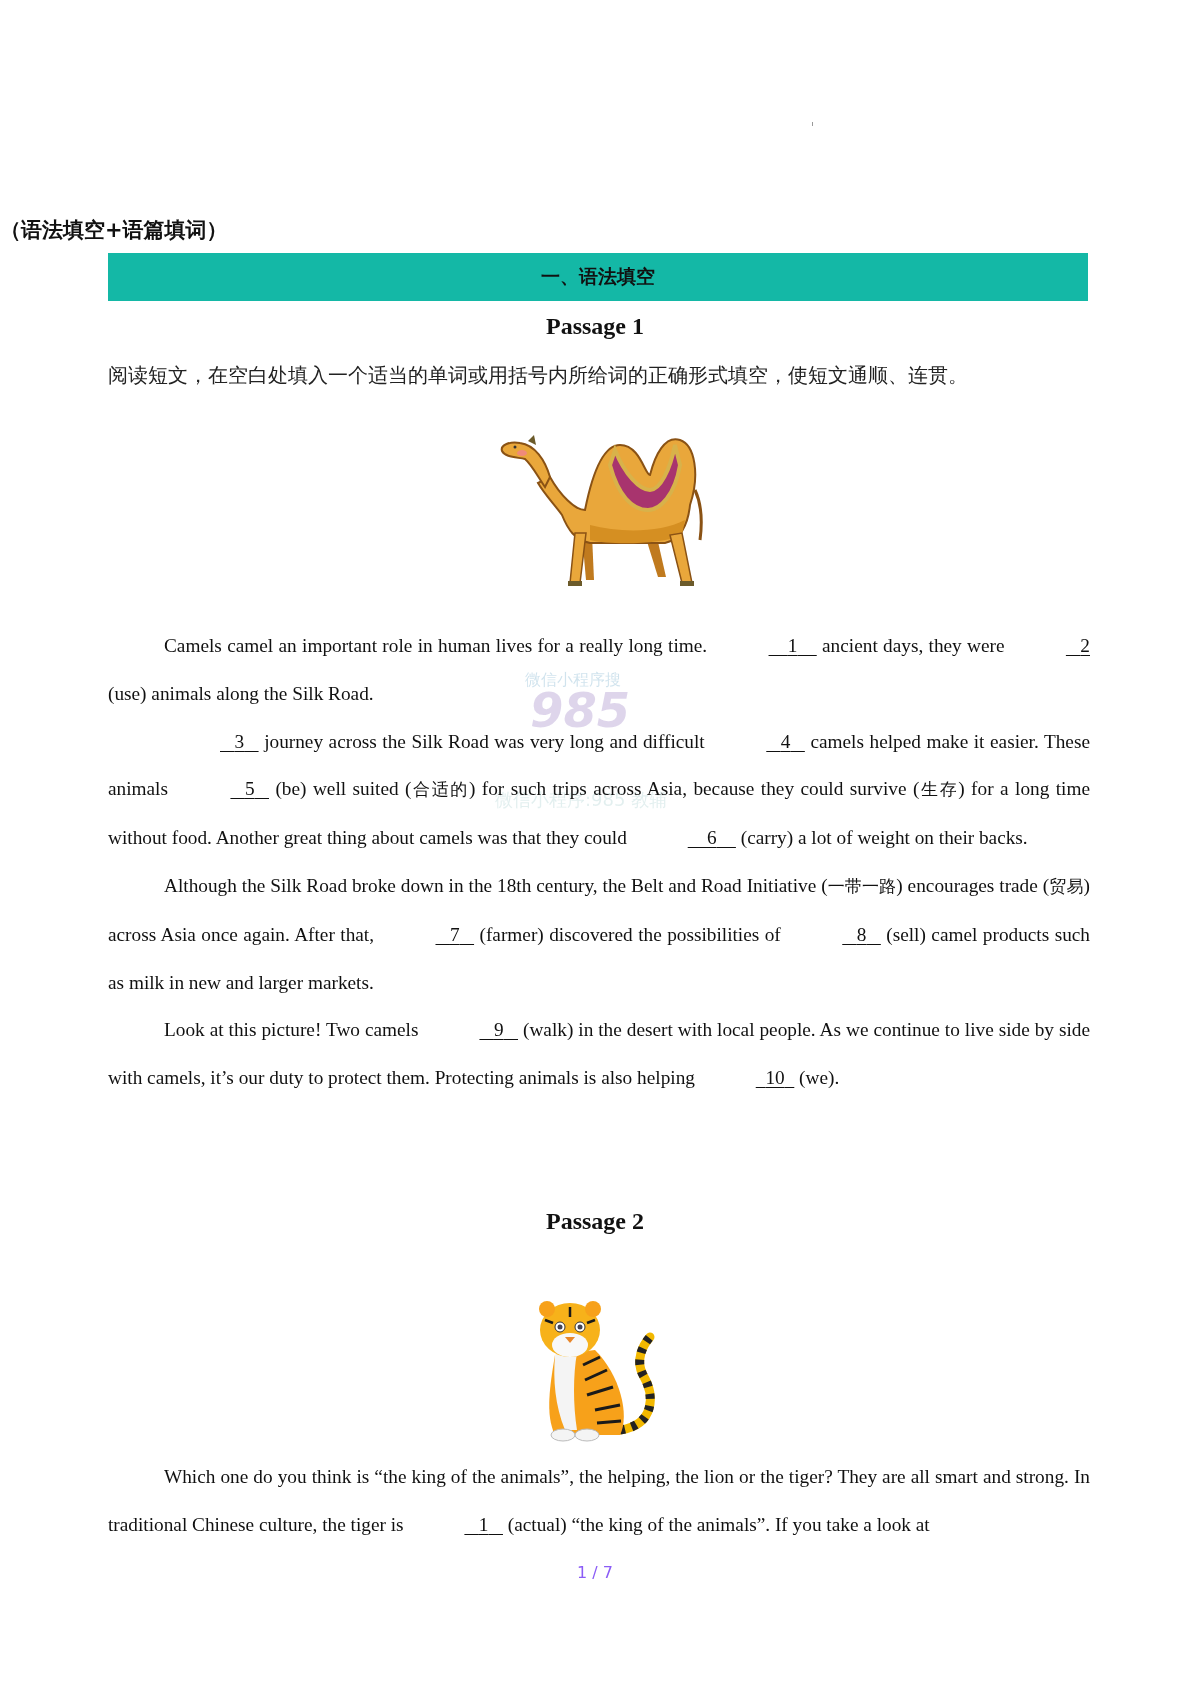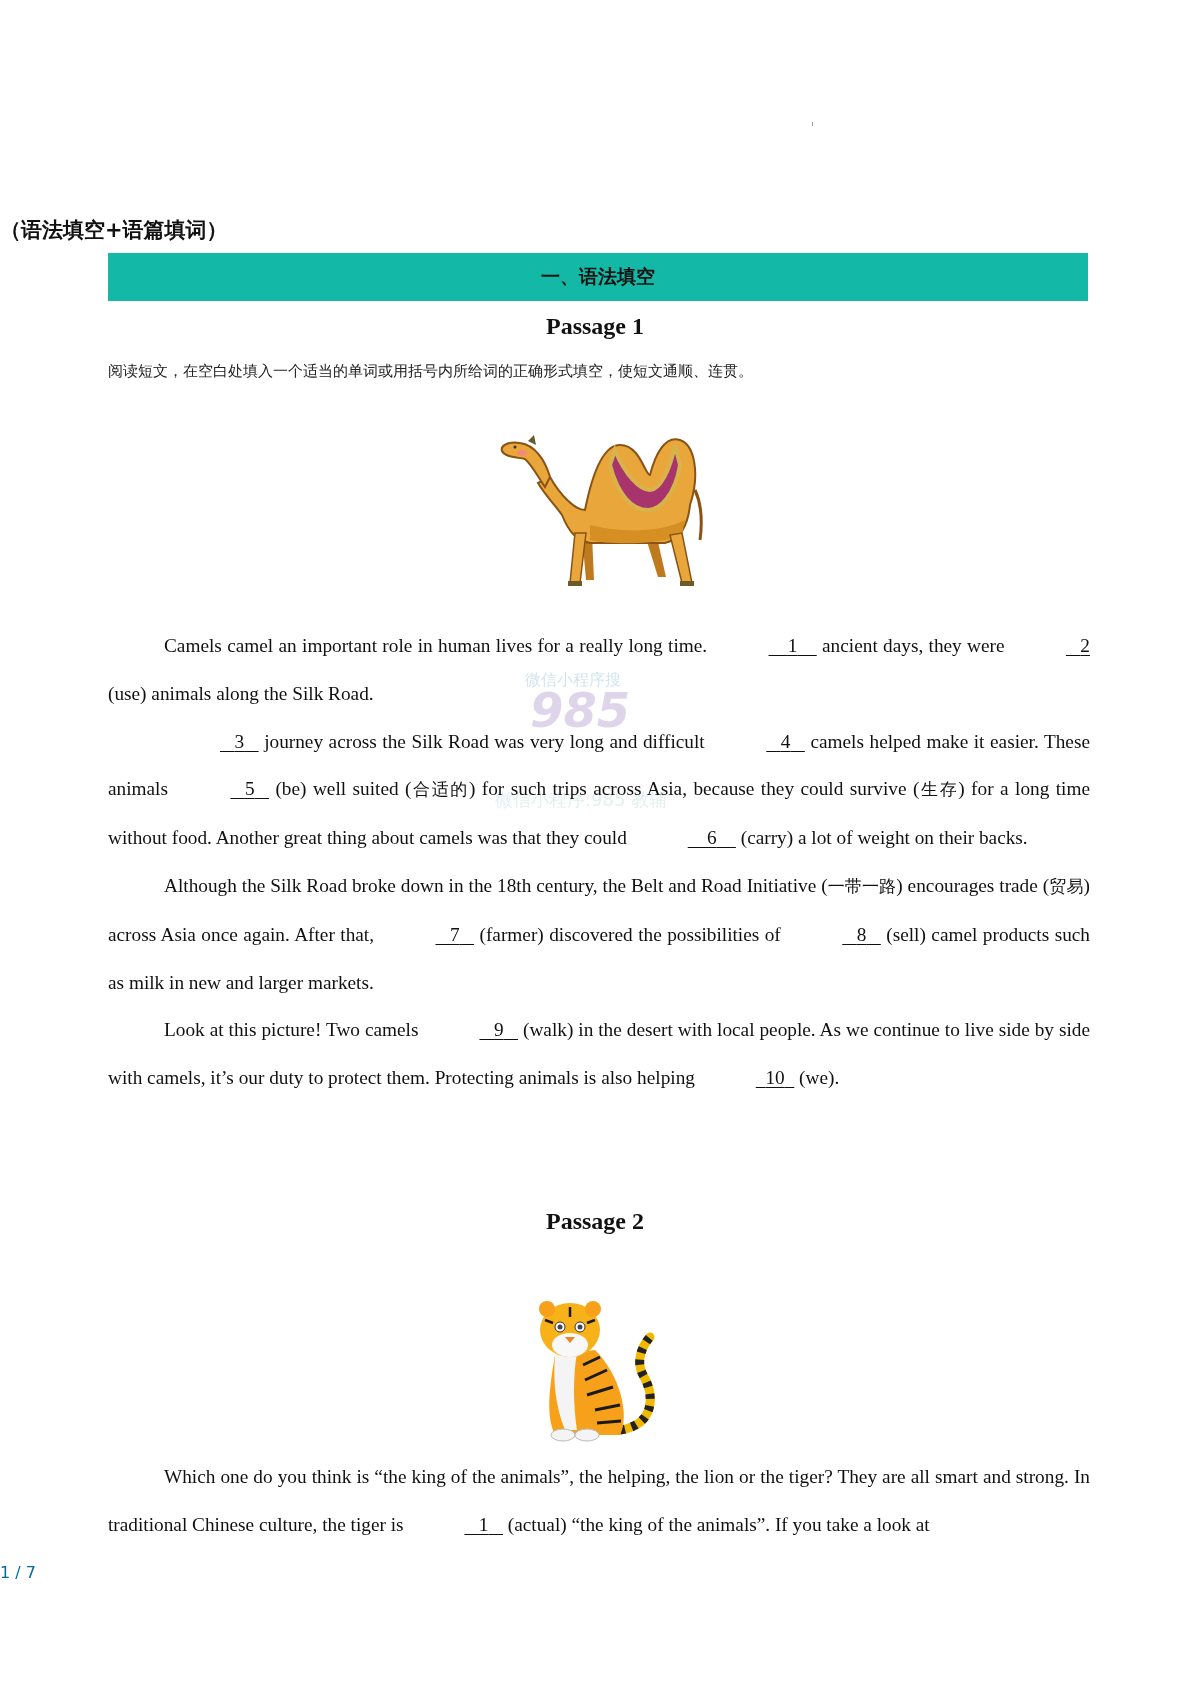--- a/index.html
+++ b/index.html
@@ -11,34 +11,34 @@
            font-size: 33px; font-weight: bold; letter-spacing: 0px; }
   .title .cn { font-weight: normal; font-family: "DejaVu Sans", sans-serif; font-size: 31px; }
   .subtitle { position: absolute; left: 0; width: 1190px; top: 216px; text-align: left;
               font-size: 21px; font-weight: bold; font-family: "DejaVu Sans", sans-serif; }
   .section-bar { position: absolute; left: 108px; top: 253px; width: 980px; height: 48px;
                  background: #14b8a6; display: flex; align-items: center; justify-content: center; }
   .section-bar span { font-family: "DejaVu Sans", sans-serif; font-weight: bold; font-size: 19px; }
   .passage-title { position: absolute; left: 0; width: 1190px; text-align: center;
                    font-weight: bold; font-size: 24px; }
   .instruction { position: absolute; left: 108px; font-family: "DejaVu Sans", sans-serif;
-                 font-size: 15px; color: #222; white-space: nowrap; }
+                 font-size: 20px; color: #222; white-space: nowrap; }
   .figure { position: absolute; }
   .body-text { position: absolute; left: 108px; width: 982px; font-size: 19.3px; line-height: 47.8px;
                text-align: justify; }
   .body-text p { margin: 0; }
   .indent { text-indent: 56px; }
   .blank { display: inline-block; text-decoration: underline; text-underline-offset: 3px; }
   .cn-inline { font-family: "DejaVu Sans", sans-serif; font-size: 17px; }
   .watermark { position: absolute; left: 480px; top: 670px; width: 220px; height: 150px; pointer-events: none; opacity: 0.18; }
   .watermark .wm1 { position: absolute; left: 45px; top: 0; font-family: Liberation Serif, serif; font-size: 16px; color: #0369a1; }
   .watermark .wm2 { position: absolute; left: 50px; top: 12px; font-family: "DejaVu Sans", sans-serif; font-size: 48px; font-weight: bold; color: #4c1d95; font-style: italic; }
   .watermark .wm3 { position: absolute; left: 15px; top: 118px; font-family: "DejaVu Sans", sans-serif; font-size: 18px; color: #6aa; white-space: nowrap; }
-  .page-number { position: absolute; left: 0; width: 1190px; top: 1563px; text-align: left;
-                 font-family: "DejaVu Sans", sans-serif; font-size: 16px; color: #0369a1; }
+  .page-number { position: absolute; left: 0; width: 1190px; top: 1563px; text-align: center;
+                 font-family: "DejaVu Sans", sans-serif; font-size: 16px; color: #8b5cf6; }
 </style>
 </head>
 <body>
 
 <div class="page">
 
   <div class="tick-mark"></div>
 
 
   <div class="subtitle">（语法填空+语篇填词）</div>

